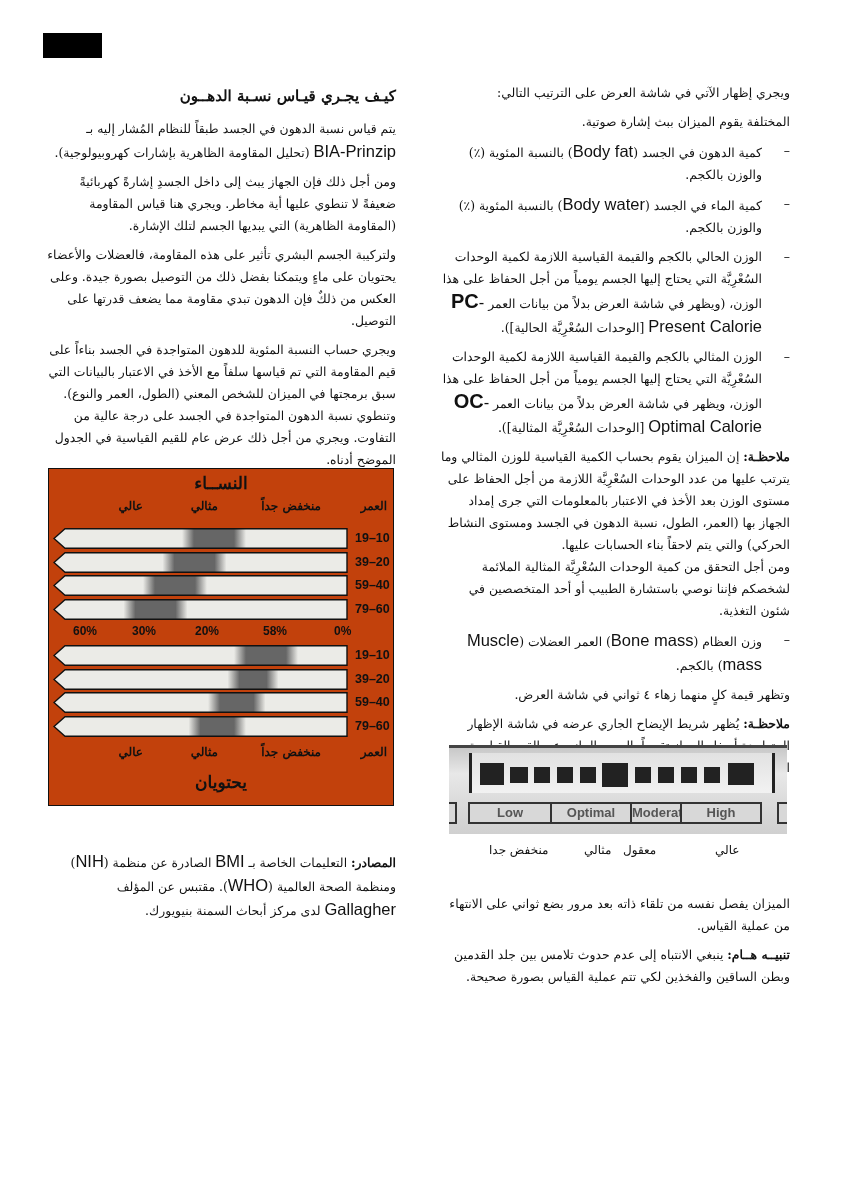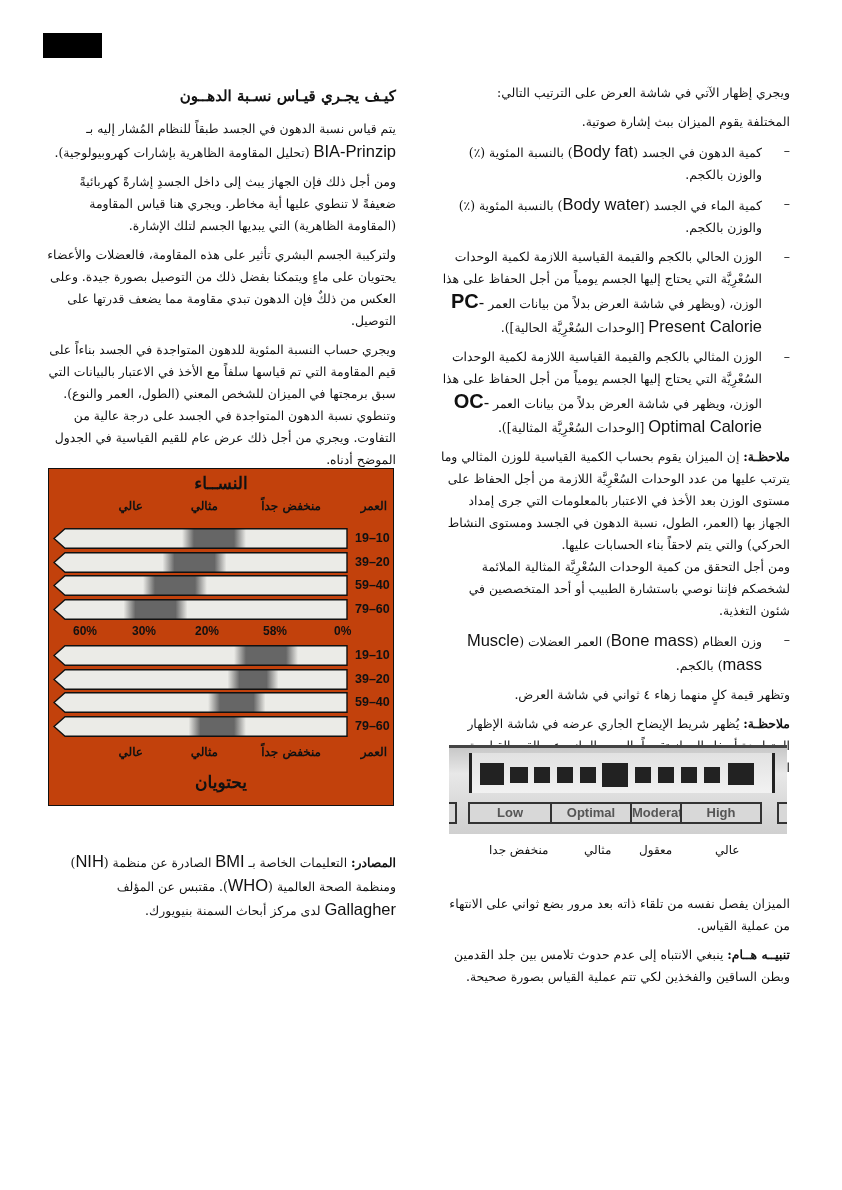--- a/index.html
+++ b/index.html
@@ -273,21 +273,21 @@
     </div>
     <div class="lab" style="left:-2px; width:10px;"></div>
     <div class="lab" style="left:19px; width:84px;">Low</div>
     <div class="lab" style="left:101px; width:82px;">Optimal</div>
     <div class="lab" style="left:181px; width:52px;">Moderate</div>
     <div class="lab" style="left:231px; width:82px;">High</div>
     <div class="lab" style="left:328px; width:14px;"></div>
   </div>
   <div class="gauge-ar" style="left:40px;">منخفض جدا</div>
   <div class="gauge-ar" style="left:135px;">مثالي</div>
-  <div class="gauge-ar" style="left:190px;">معقول</div>
+  <div class="gauge-ar" style="left:174px;">معقول</div>
   <div class="gauge-ar" style="left:266px;">عالي</div>
 </div>
 
 <div class="col" style="left:440px; width:350px; top:893px;">
   <p>الميزان يفصل نفسه من تلقاء ذاته بعد مرور بضع ثواني على الانتهاء من عملية القياس.</p>
   <p>
     <span class="bold">تنبيــه هــام:</span><span> ينبغي الانتباه إلى عدم حدوث تلامس بين جلد القدمين وبطن الساقين والفخذين لكي تتم عملية القياس بصورة صحيحة.</span>
   </p>
 </div>
 

